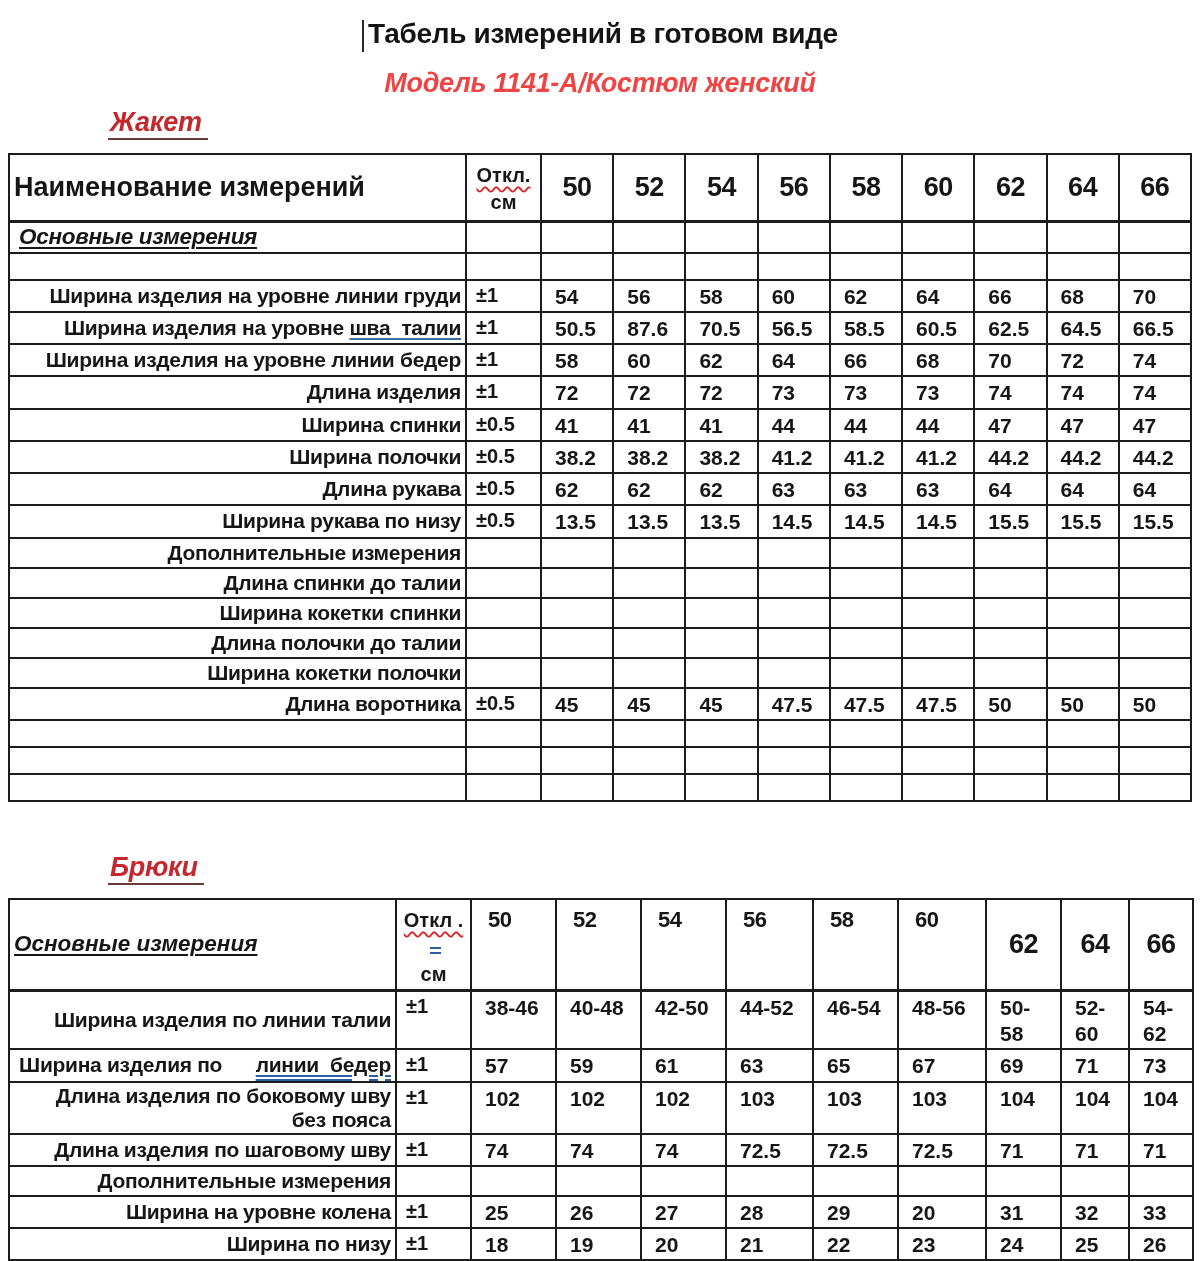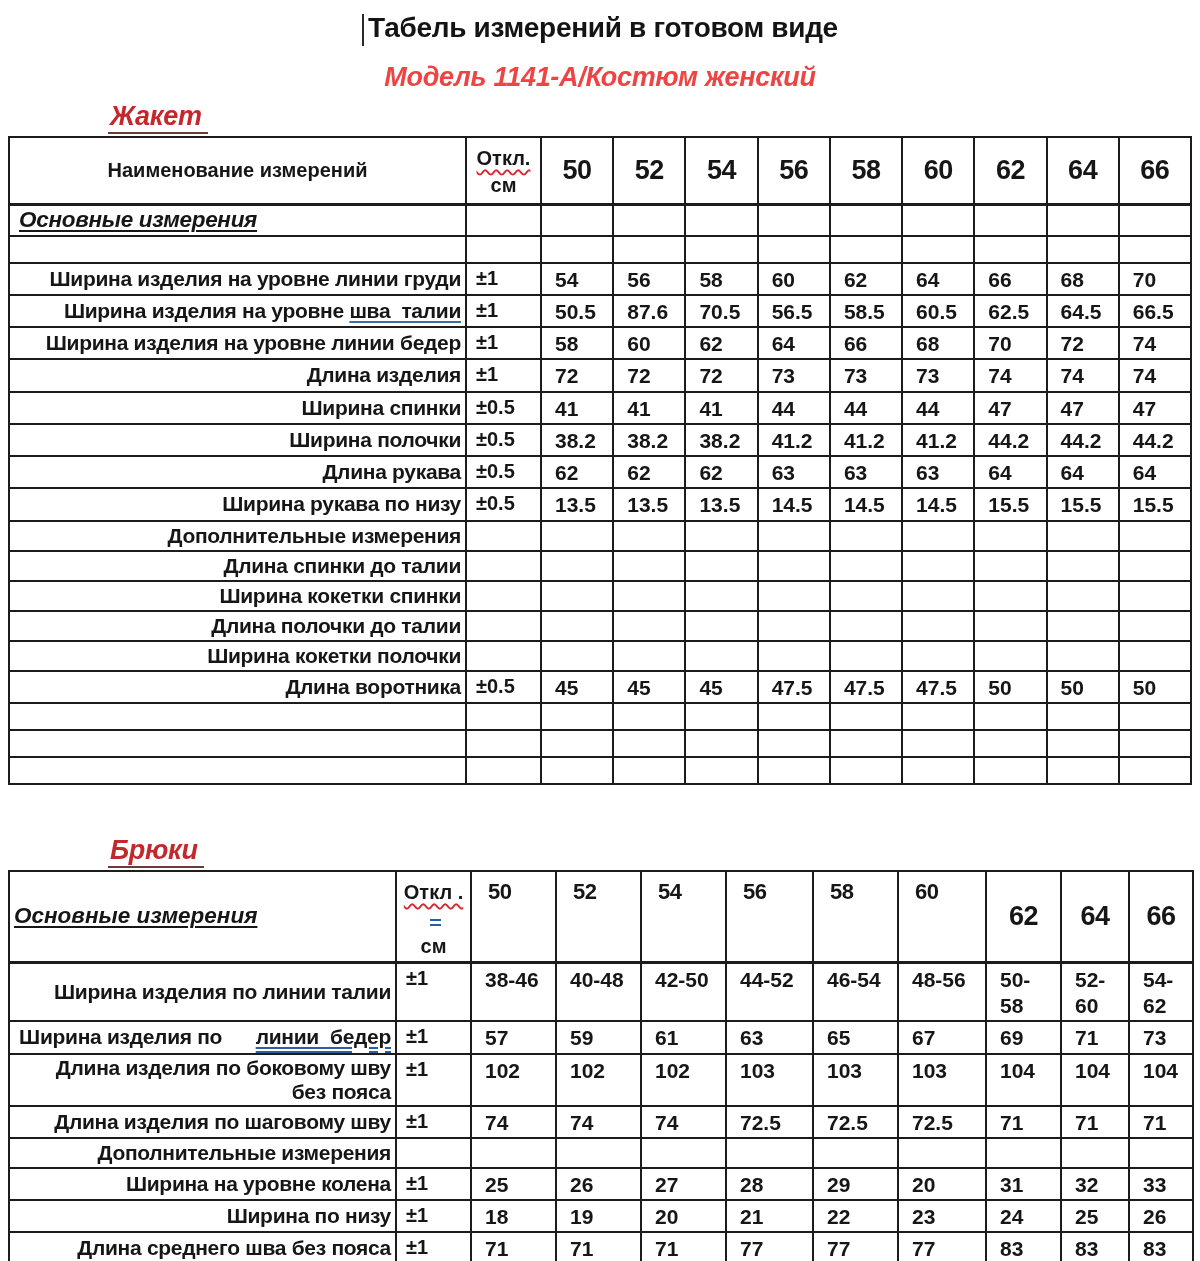--- a/index.html
+++ b/index.html
@@ -2,38 +2,38 @@
 <html><head>
 <meta charset="utf-8">
 <style>
   * { box-sizing: border-box; }
   html,body { margin:0; padding:0; background:#fff; }
   body {
     width:1200px; min-height:1261px;
     font-family:"Liberation Sans", sans-serif;
     color:#161616;
   }
-  .doc-head { padding-top:12px; text-align:center; }
+  .doc-head { padding-top:18px; text-align:center; }
   .doc-title { font-size:28px; font-weight:bold; color:#141414; letter-spacing:-0.3px; }
   .caret { display:inline-block; width:0; height:32px; border-left:2px solid #2a2a2a; vertical-align:middle; margin-right:4px; }
   .doc-subtitle { font-size:27px; font-weight:bold; font-style:italic; color:#ef4444; margin-top:16px; letter-spacing:-0.3px; }
 
   .section-label {
-    display:inline-block; margin-left:108px; margin-bottom:2px;
+    display:inline-block; margin-left:108px; margin-bottom:13px;
     font-size:27px; font-weight:bold; font-style:italic; color:#c4282d;
     border-bottom:2px solid #6d3a3a; padding:0 6px 0 2px; letter-spacing:-0.3px;
   }
   .jacket-block { margin-top:8px; }
   .trousers-block { margin-top:50px; }
 
   table { border-collapse:collapse; table-layout:fixed; width:1184px; margin:0 8px; }
   th, td { border:2px solid #1c1c1c; overflow:hidden; padding:1px 4px; }
   thead th { border-bottom-width:3px; background:#fff; }
 
-  .th-name { font-size:20px; font-weight:bold; text-align:center; vertical-align:middle; }
+  .th-name { font-size:27px; font-weight:bold; text-align:left; vertical-align:middle; }
   .th-tol  { font-size:20px; font-weight:bold; text-align:center; vertical-align:top; padding-top:7px; line-height:1.35; }
   .th-size { font-size:27px; font-weight:bold; text-align:center; vertical-align:middle; letter-spacing:-0.5px; }
   .sz-small{ font-size:22px; text-align:left; padding-left:16px; vertical-align:top; padding-top:7px; }
 
   .lbl { text-align:right; font-weight:bold; font-size:21px; padding-left:9px; letter-spacing:-0.3px; vertical-align:middle; }
   .lbl-section { font-style:italic; text-decoration:underline; text-decoration-thickness:2px; text-underline-offset:3px; font-size:22.5px; text-align:left; }
   .tol { text-align:left; font-weight:bold; font-size:20px; padding-left:9px; vertical-align:top; padding-top:3px; }
   .val { text-align:left; font-weight:bold; font-size:21px; padding-left:13px; vertical-align:top; padding-top:3px; white-space:pre-line; line-height:1.25; }
 
   #jacket-table thead tr { height:68px; }

